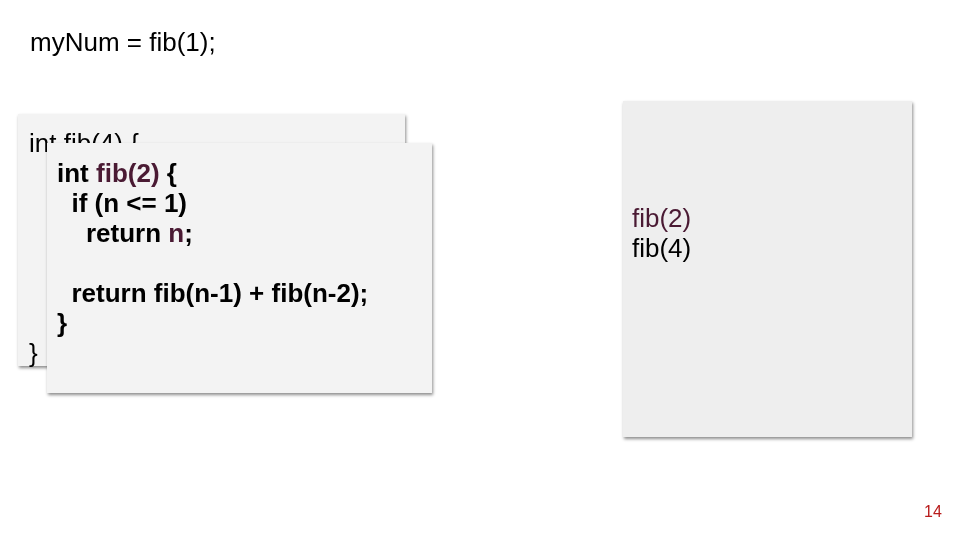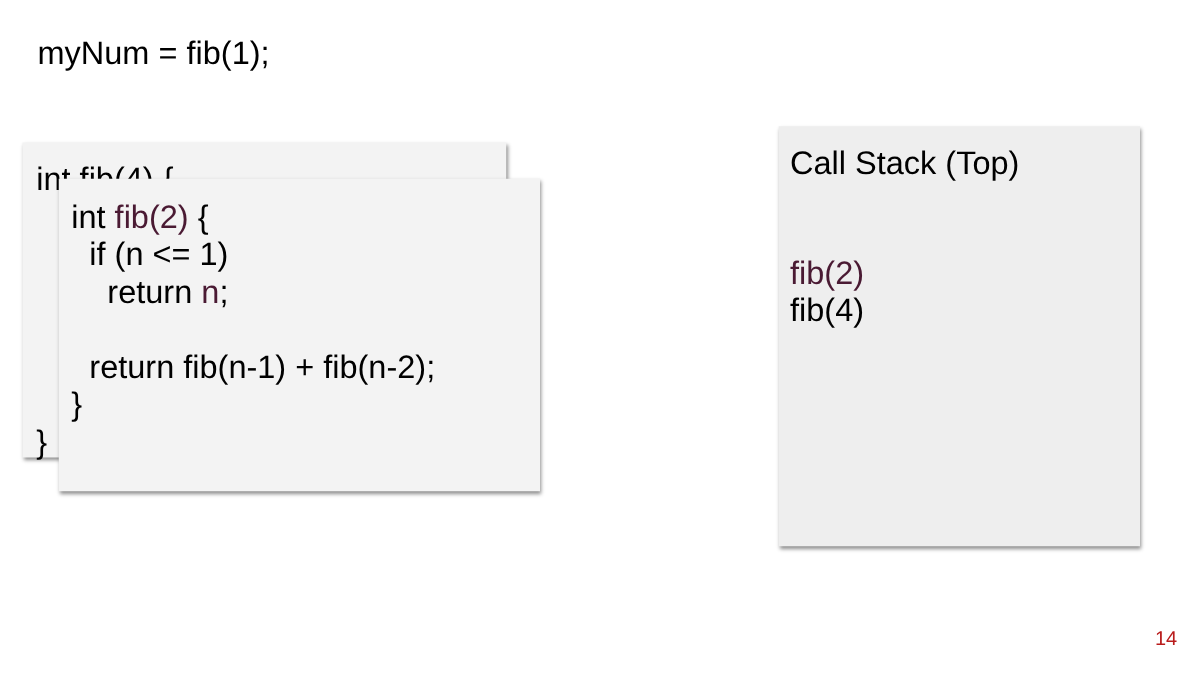--- a/index.html
+++ b/index.html
@@ -4,21 +4,21 @@
 <style>
   html, body { margin:0; padding:0; }
   body { width:960px; height:540px; background:#ffffff; position:relative; overflow:hidden;
          font-family:"Liberation Sans", sans-serif; color:#000; }
   .title { position:absolute; left:30px; top:26px; font-size:26px; line-height:32px; }
   .card { position:absolute; background:#f3f3f3; box-shadow:1px 2px 3px rgba(0,0,0,0.45); }
   .back { left:18px; top:114px; width:387px; height:252px; background:#f3f3f3; }
   .front { left:47px; top:143px; width:385px; height:250px; }
   .code { position:absolute; font-size:26px; line-height:30px; white-space:pre; }
   .back .code { left:11px; top:14px; }
-  .front .code { left:10px; top:15px; }
+  .front .code { left:10px; top:15px;font-weight:bold; }
   .fn2 { color:#4a1a33; }
   .fn4 { color:#000000; }
   .stack { left:623px; top:101px; width:289px; height:336px; background:#eeeeee; }
   .stack .hdr { position:absolute; left:9px; top:14px; font-size:26px; line-height:30px; }
   .stack .items { position:absolute; left:9px; top:102px; font-size:26px; line-height:30px; }
   .pagenum { position:absolute; left:924px; top:503px; font-size:16px; color:#b91c1c; }
 </style>
 </head>
 <body>
 
@@ -38,20 +38,19 @@
 <div class="card front">
   <div class="code"><span>int </span><span class="fn2">fib(2)</span><span> {</span>
 <span>  if (n &lt;= 1)</span>
 <span>    return </span><span class="fn2">n</span><span>;</span>
 
 <span>  return fib(n-1) + fib(n-2);</span>
 <span>}</span></div>
 </div>
 
 <div class="card stack">
-  <div class="hdr">Call Stack (Top)</div>
   <div class="items">
     <div class="fn2">fib(2)</div>
     <div class="fn4">fib(4)</div>
   </div>
 </div>
 
 <div class="pagenum">14</div>
 
 </body></html>

